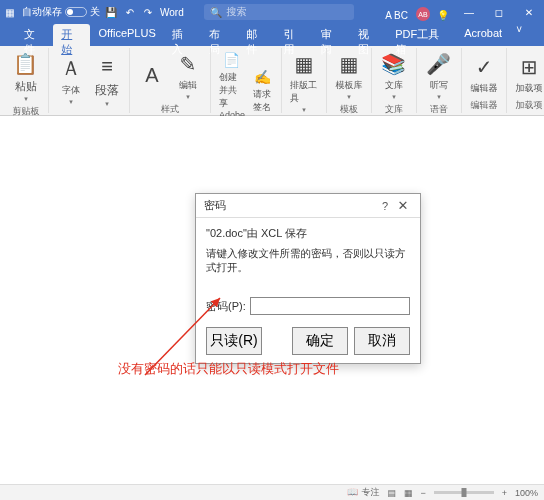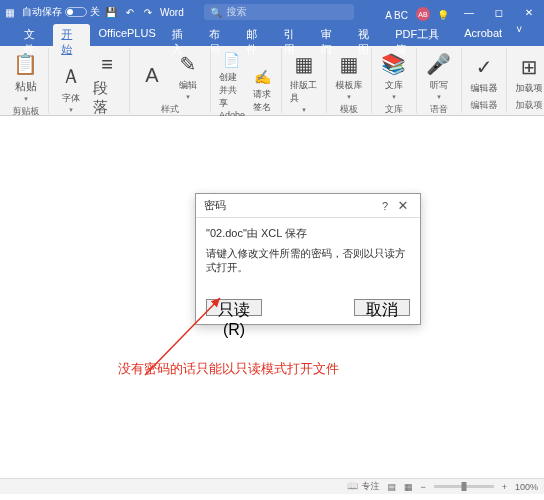--- a/index.html
+++ b/index.html
@@ -44,29 +44,29 @@
 .dlg-title { height: 24px; display: flex; align-items: center; padding: 0 8px; border-bottom: 1px solid #ddd; }
 .dlg-title .t { flex: 1; color: #333; }
 .dlg-title .help { width: 18px; text-align: center; color: #555; cursor: pointer; }
 .dlg-title .close { width: 18px; text-align: center; color: #555; cursor: pointer; font-size: 13px; }
 .dlg-body { padding: 8px 10px; color: #333; }
 .dlg-body .line1 { margin-bottom: 6px; }
 .dlg-body .line2 { margin-bottom: 22px; font-size: 10.5px; }
 .dlg-pwrow { display: flex; align-items: center; gap: 4px; margin-bottom: 10px; }
 .dlg-pwrow input { flex: 1; height: 18px; border: 1px solid #888; font-size: 11px; padding: 0 3px; }
 .dlg-btns { display: flex; justify-content: flex-end; gap: 6px; padding-top: 2px; }
-.dlg-btns button { width: 56px; height: 17px; font-size: 16px; border: 1px solid #888; background: #f0f0f0; cursor: pointer; text-align: center; }
+.dlg-btns button { width: 56px; height: 28px; font-size: 14px; border: 1px solid #888; background: #f0f0f0; cursor: pointer; text-align: center; }
 .dlg-btns button.readonly { margin-right: auto; }
 
 
 svg.arrow { position: absolute; pointer-events: none; }
 .annotation { position: absolute; color: #E03020; font-size: 13px; }
 
 
-.statusbar { position: absolute; bottom: 6px; left: 0; right: 0; height: 16px; background: #F3F3F3; border-top: 1px solid #ddd; display: flex; align-items: center; justify-content: flex-end; padding: 0 6px; font-size: 9px; color: #666; gap: 8px; }
+.statusbar { position: absolute; bottom: 0; left: 0; right: 0; height: 16px; background: #F3F3F3; border-top: 1px solid #ddd; display: flex; align-items: center; justify-content: flex-end; padding: 0 6px; font-size: 9px; color: #666; gap: 8px; }
 .zoom-slider { width: 60px; height: 3px; background: #ccc; position: relative; }
 .zoom-slider::after { content: ""; position: absolute; left: 50%; top: -3px; width: 5px; height: 9px; background: #888; transform: translateX(-50%); }
 </style>
 </head>
 <body>
 
 <div class="titlebar">
   <div class="left">
     <span class="ticon">▦</span>
     <div class="autosave">
@@ -124,21 +124,21 @@
     </div>
     <div class="rgroup">
       <div class="top">
         <div class="rbtn">
           <div class="ricon lg">Ａ</div>
           <div style="font-size: 9px;">字体</div>
           <div class="rcaret">▾</div>
         </div>
         <div class="rbtn">
           <div class="ricon lg">≡</div>
-          <div style="font-size: 15px;">段落</div>
+          <div style="font-size: 12px;">段落</div>
           <div class="rcaret">▾</div>
         </div>
       </div>
       <div class="lbl"></div>
     </div>
     <div class="rgroup">
       <div class="top">
         <div class="rbtn">
           <div class="ricon lg">A</div>
         </div>
@@ -227,22 +227,27 @@
 
 <div class="dialog">
   <div class="dlg-title">
     <span class="t">密码</span>
     <span class="help">?</span>
     <span class="close">✕</span>
   </div>
   <div class="dlg-body">
     <div class="line1">"02.doc"由 XCL 保存</div>
     <div class="line2">请键入修改文件所需的密码，否则以只读方式打开。</div>
+    <div class="dlg-pwrow">
+      <span>密码(P):</span>
+      <input type="password" value="" style="">
+    </div>
     <div class="dlg-btns">
       <button class="readonly">只读(R)</button>
+      <button>确定</button>
       <button>取消</button>
     </div>
   </div>
 </div>
 
 <svg class="arrow" style="top:290px; left:135px;" width="100" height="90">
   <defs>
       <marker id="ah" markerWidth="8" markerHeight="8" refX="6" refY="3" orient="auto">
         <path d="M0,0 L6,3 L0,6 Z" fill="#E03020"></path>
       </marker>

